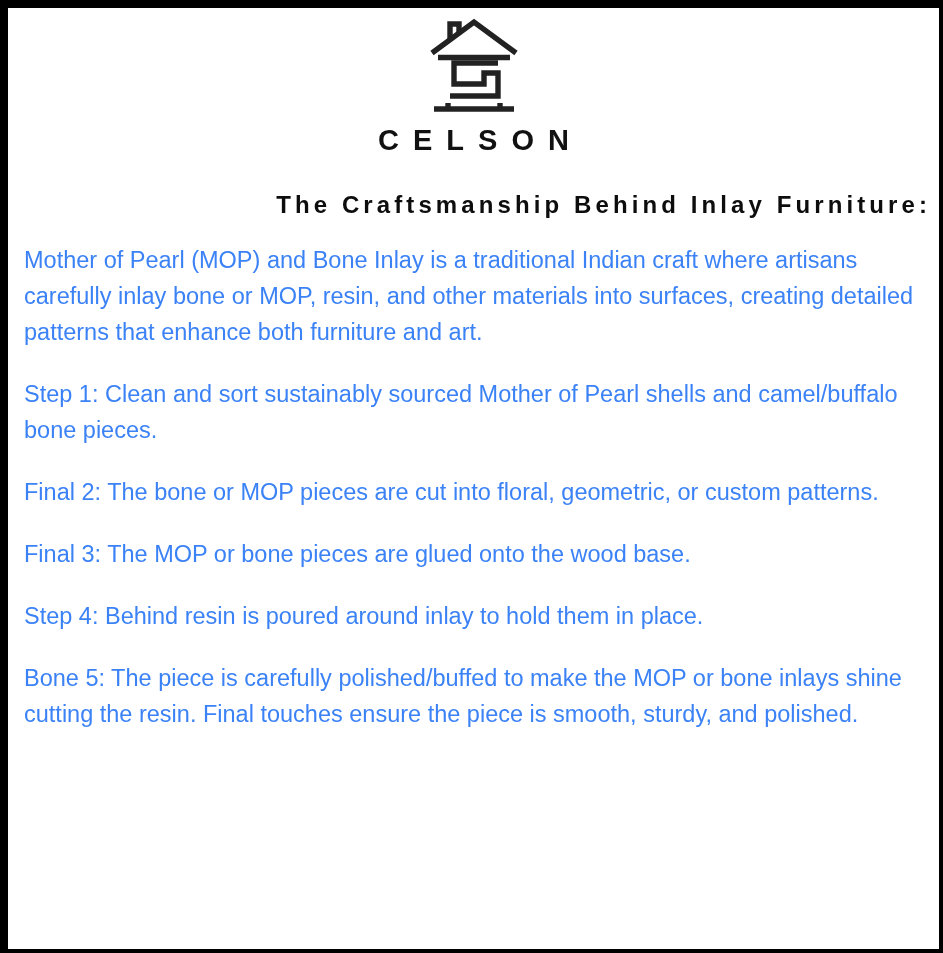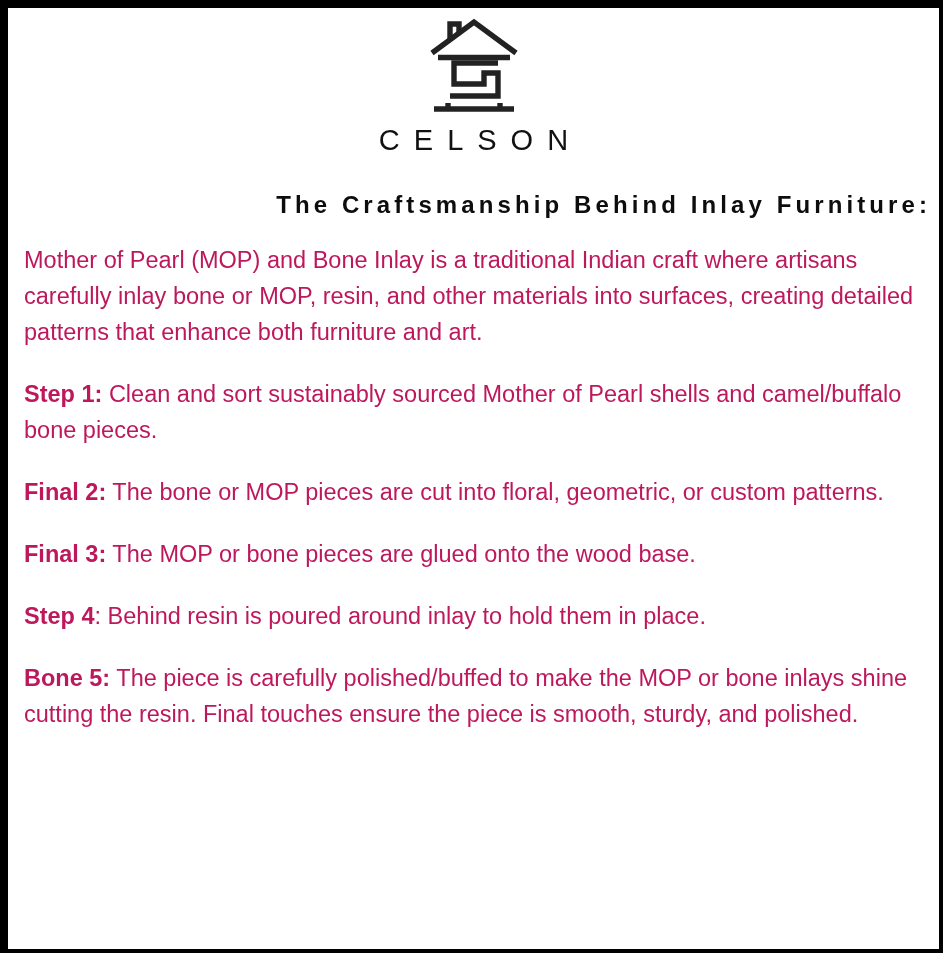--- a/index.html
+++ b/index.html
@@ -36,21 +36,21 @@
   }
   .logo-mark {
     display: block;
     margin: 0 auto;
   }
   .wordmark {
     display: block;
     margin: 6px auto 0 auto;
     font-family: "Liberation Sans", sans-serif;
     font-size: 29px;
-    font-weight: 400;
+    font-weight: 700;
     letter-spacing: 14px;
     text-indent: 14px;
     color: #111111;
     line-height: 1;
   }
 
   
   .headline {
     margin: 36px 0 0 8px;
     font-family: "Liberation Sans", sans-serif;
@@ -67,28 +67,28 @@
   .body-copy {
     margin: 0 0 0 8px;
     padding-top: 22px;
   }
   .para {
     margin: 0 0 26px 0;
     font-family: "Liberation Sans", sans-serif;
     font-size: 23.5px;
     font-weight: 400;
     line-height: 36px;
-    color: #be185d;
+    color: #3b82f6;
     max-width: 890px;
   }
   .para:last-child {
     margin-bottom: 0;
   }
   .para b {
-    font-weight: 700;
+    font-weight: 400;
   }
 </style>
 </head>
 <body>
 
 <div class="poster">
   <div class="inner">
 
     <div class="brand">
       <svg class="logo-mark" width="92" height="104" viewBox="0 0 92 104" aria-hidden="true">

